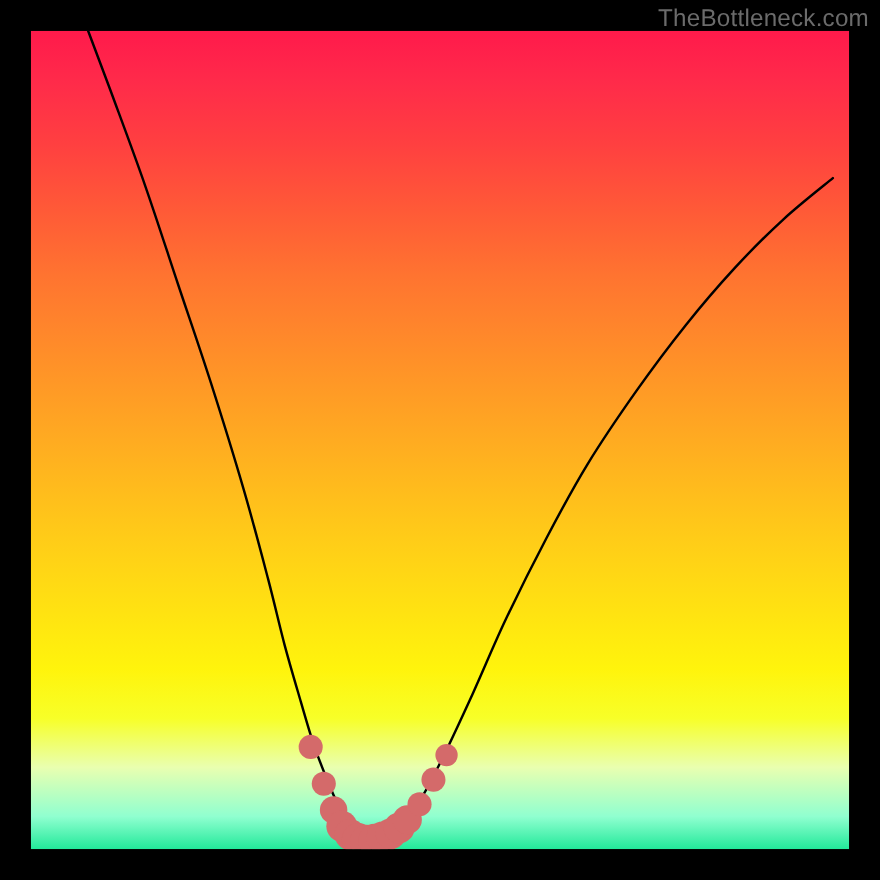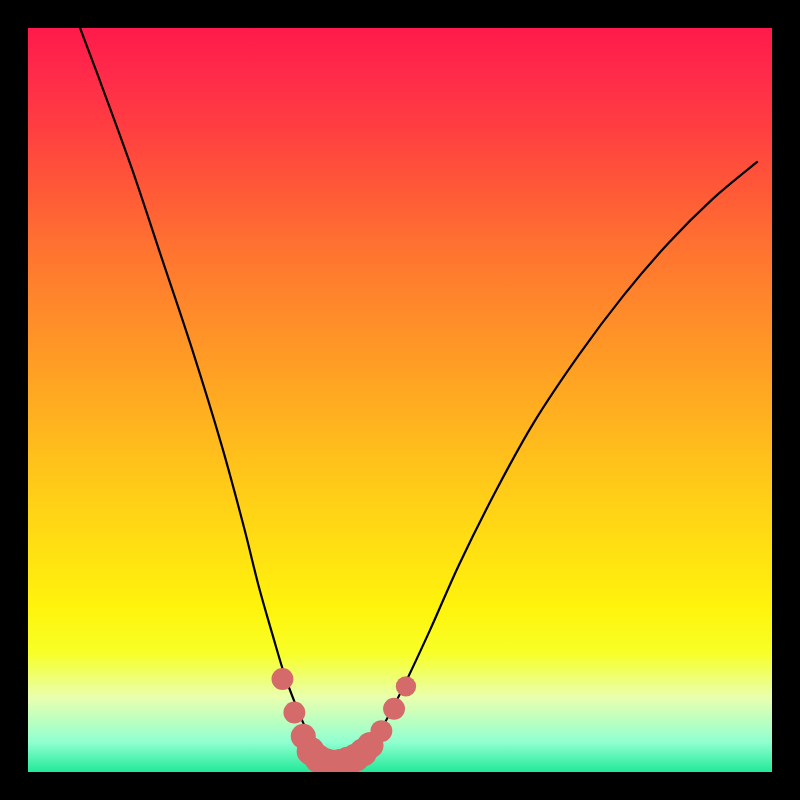--- a/index.html
+++ b/index.html
@@ -83,13 +83,14 @@
           <circle cx="319.92" cy="733.584" r="14.8428" fill="#d46a6a"></circle>
           <circle cx="327.36" cy="729.864" r="14.061600000000002" fill="#d46a6a"></circle>
           <circle cx="334.8" cy="724.656" r="14.061600000000002" fill="#d46a6a"></circle>
           <circle cx="342.24" cy="717.216" r="13.280400000000002" fill="#d46a6a"></circle>
           <circle cx="353.4" cy="703.08" r="10.9368" fill="#d46a6a"></circle>
           <circle cx="366.04800000000006" cy="680.76" r="10.9368" fill="#d46a6a"></circle>
           <circle cx="377.952" cy="658.44" r="10.155600000000002" fill="#d46a6a"></circle>
         </g>
     </svg>
   </div>
+  <div class="watermark">TheBottleneck.com</div>
 </div>
 
 </body></html>

